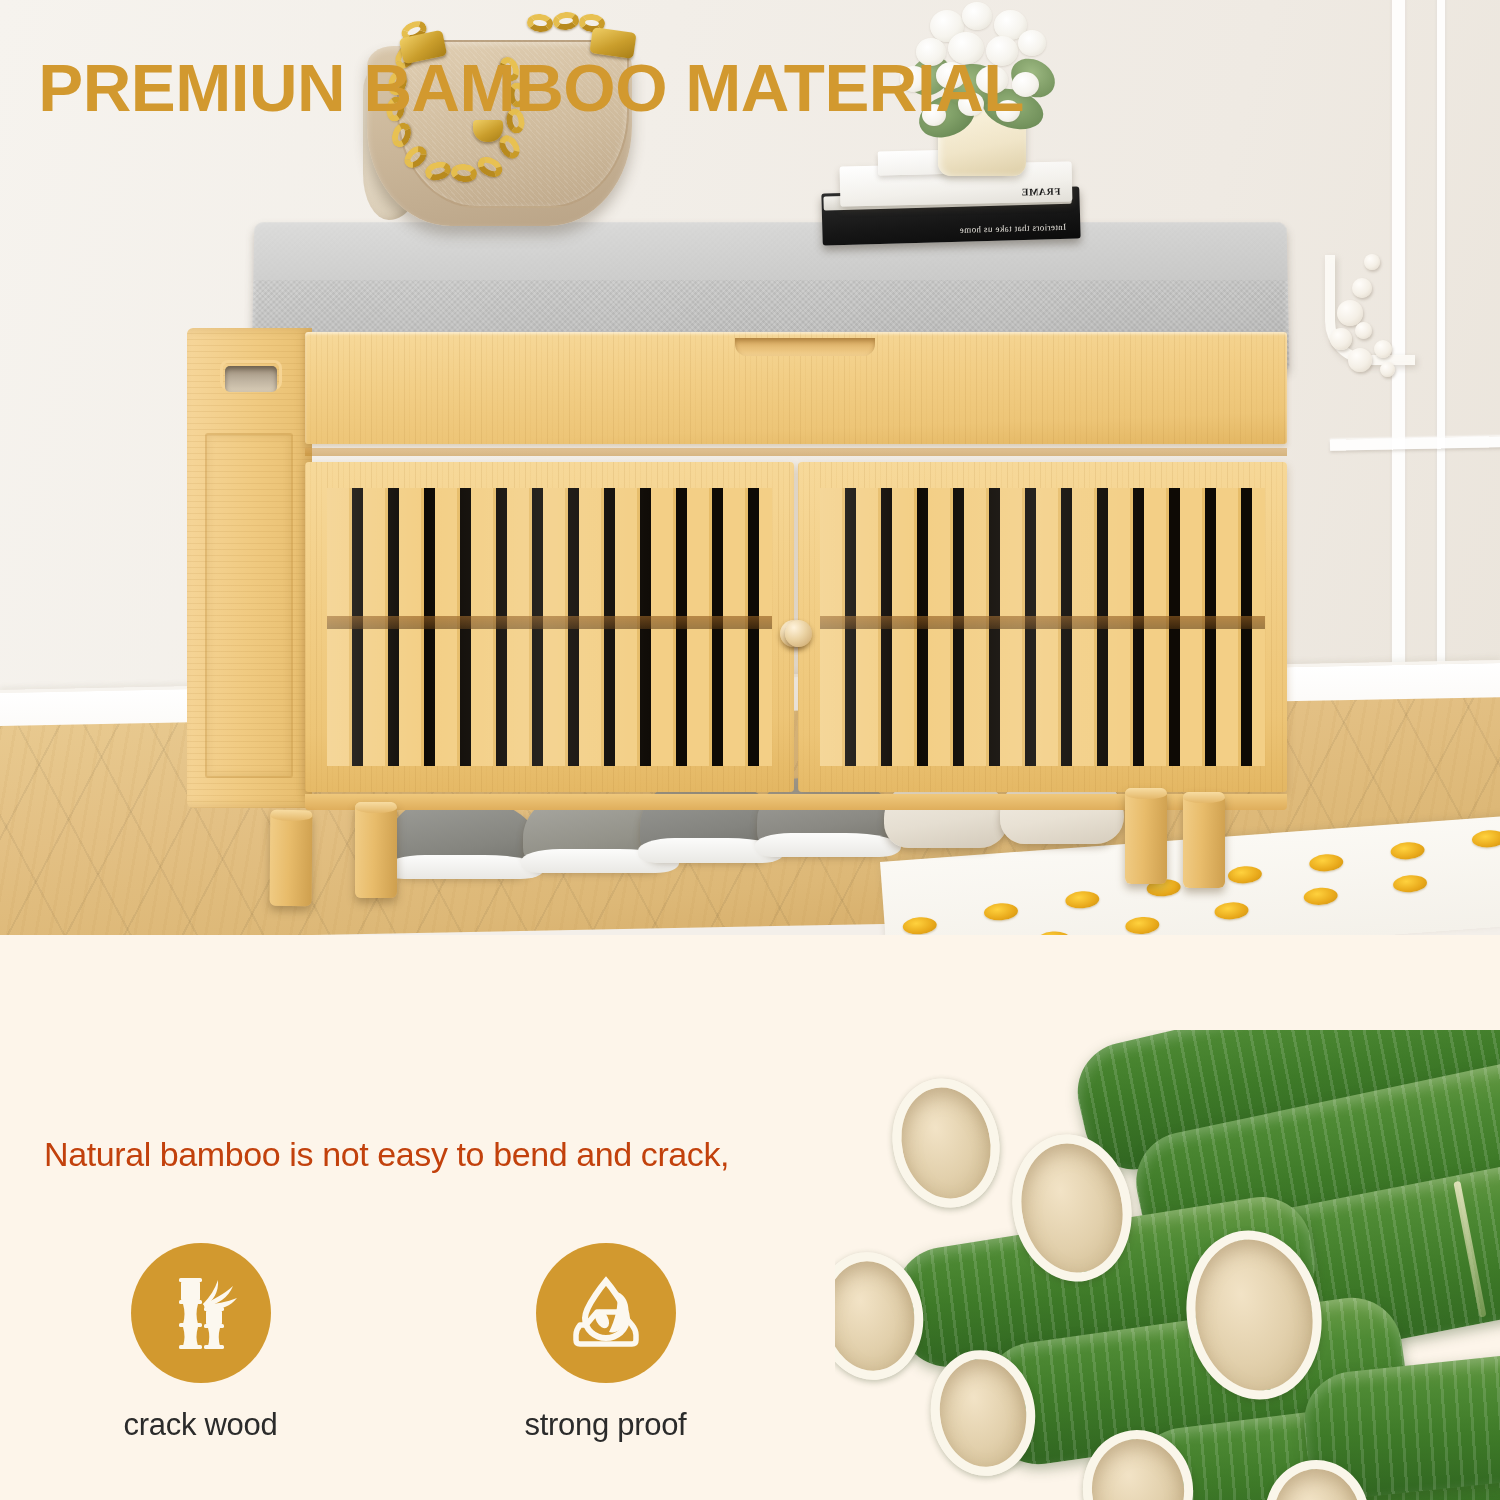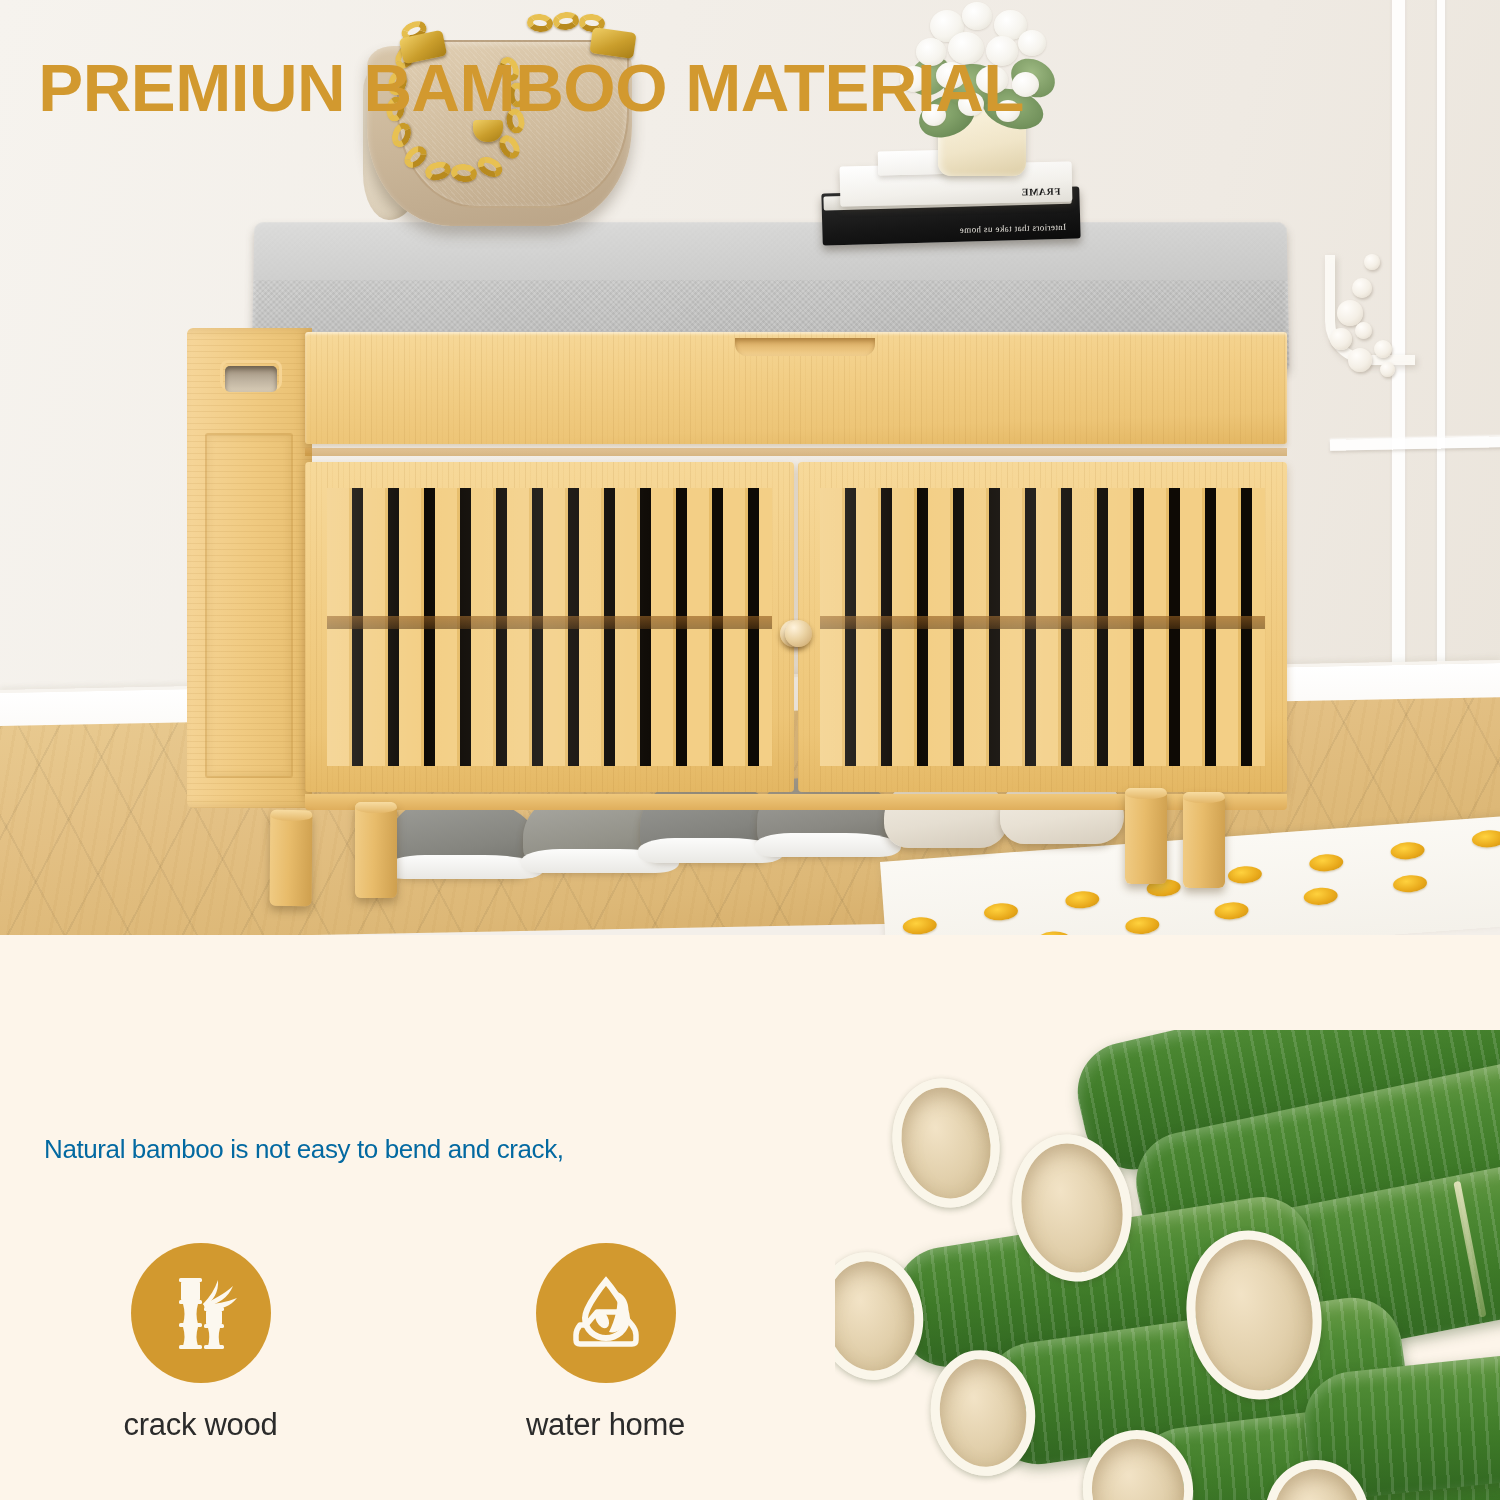--- a/index.html
+++ b/index.html
@@ -320,21 +320,21 @@
   }
   .headline {
     position:absolute; left:48px; top:50px;
     font-family:"Liberation Sans Narrow","Liberation Sans", sans-serif;
     font-weight:bold; font-size:66px; letter-spacing:-.5px;
     color:#D2992F; white-space:nowrap;
     transform:scaleX(1.02);
   }
   .subcopy {
     position:absolute; left:44px; top:1133px;
-    font-size:26px; line-height:1.28; color:#0369a1;
+    font-size:34px; line-height:1.28; color:#c2410c;
     font-weight:300; letter-spacing:-.4px;
   }
   .subcopy-line { white-space:nowrap; }
 
   .features { position:absolute; left:118px; top:1243px; display:flex; gap:240px; }
   .feature { width:165px; text-align:center; }
   .badge {
     width:140px; height:140px; border-radius:50%;
     background:#D2992F; margin:0 auto;
     display:flex; align-items:center; justify-content:center;
@@ -586,21 +586,21 @@
 
   <div class="feature">
     <div class="badge">
       <svg width="90" height="90" viewBox="0 0 90 90">
         <path d="M56 24 C66 27 70 40 66 52 C63 61 55 66 48 64 C54 52 58 38 56 24 Z" fill="#FCF8EF"></path>
         <path d="M25 57 L36 44 H60 L71 57 Q75 62 75 67 V72 Q75 76 71 76 H19 Q15 76 15 72 V67 Q15 62 19 57 Z" fill="none" stroke="#FCF8EF" stroke-width="5.5" stroke-linejoin="round"></path>
         <path d="M45 13 C45 13 66 38 66 50 C66 62 56 70 45 70 C34 70 24 62 24 50 C24 38 45 13 45 13 Z" fill="none" stroke="#FCF8EF" stroke-width="6"></path>
         <ellipse cx="41" cy="51" rx="6" ry="10" fill="#FCF8EF" transform="rotate(-28 41 51)"></ellipse>
       </svg>
     </div>
-    <div class="feature-label">water home</div>
+    <div class="feature-label">strong proof</div>
   </div>
 
 </div>
 
 <div class="culms">
   <div class="culm" style="left:240px;top:-40px;width:560px;height:128px;transform:rotate(-13deg);">
       <div class="culm-stripe"></div>
     </div>
   <div class="culm" style="left:300px;top:58px;width:520px;height:132px;transform:rotate(-12deg);">
       <div class="culm-stripe"></div>

